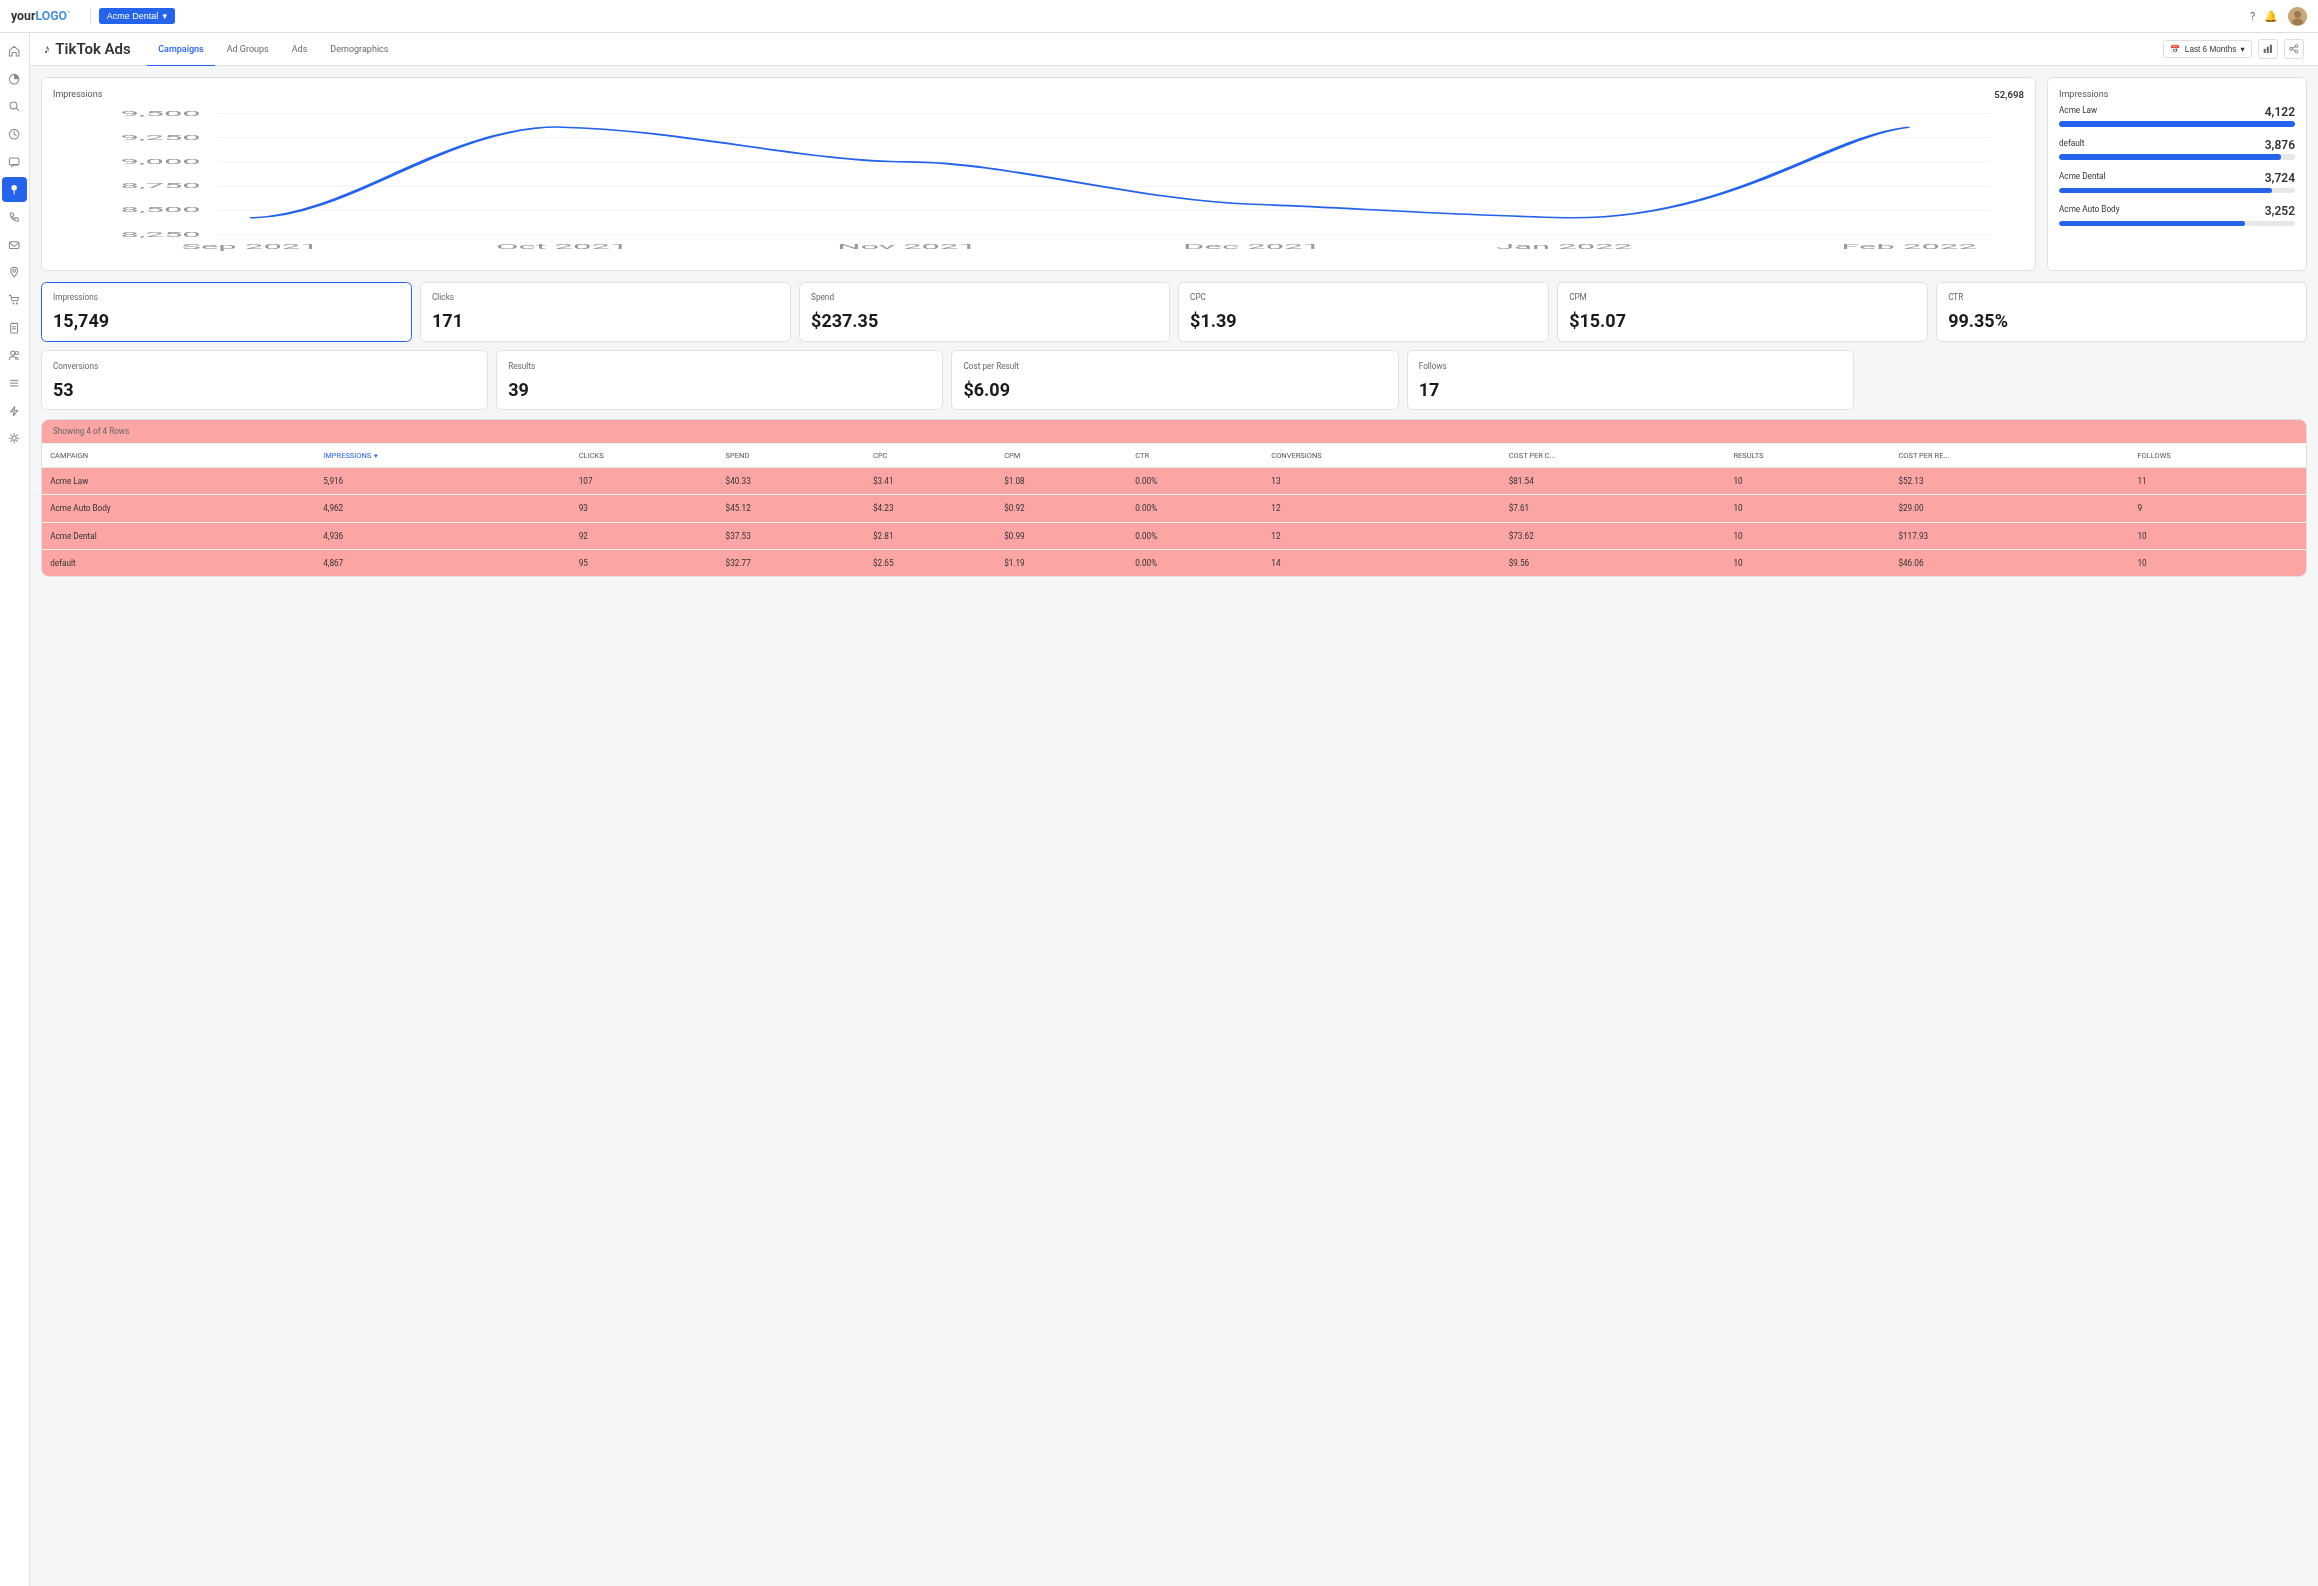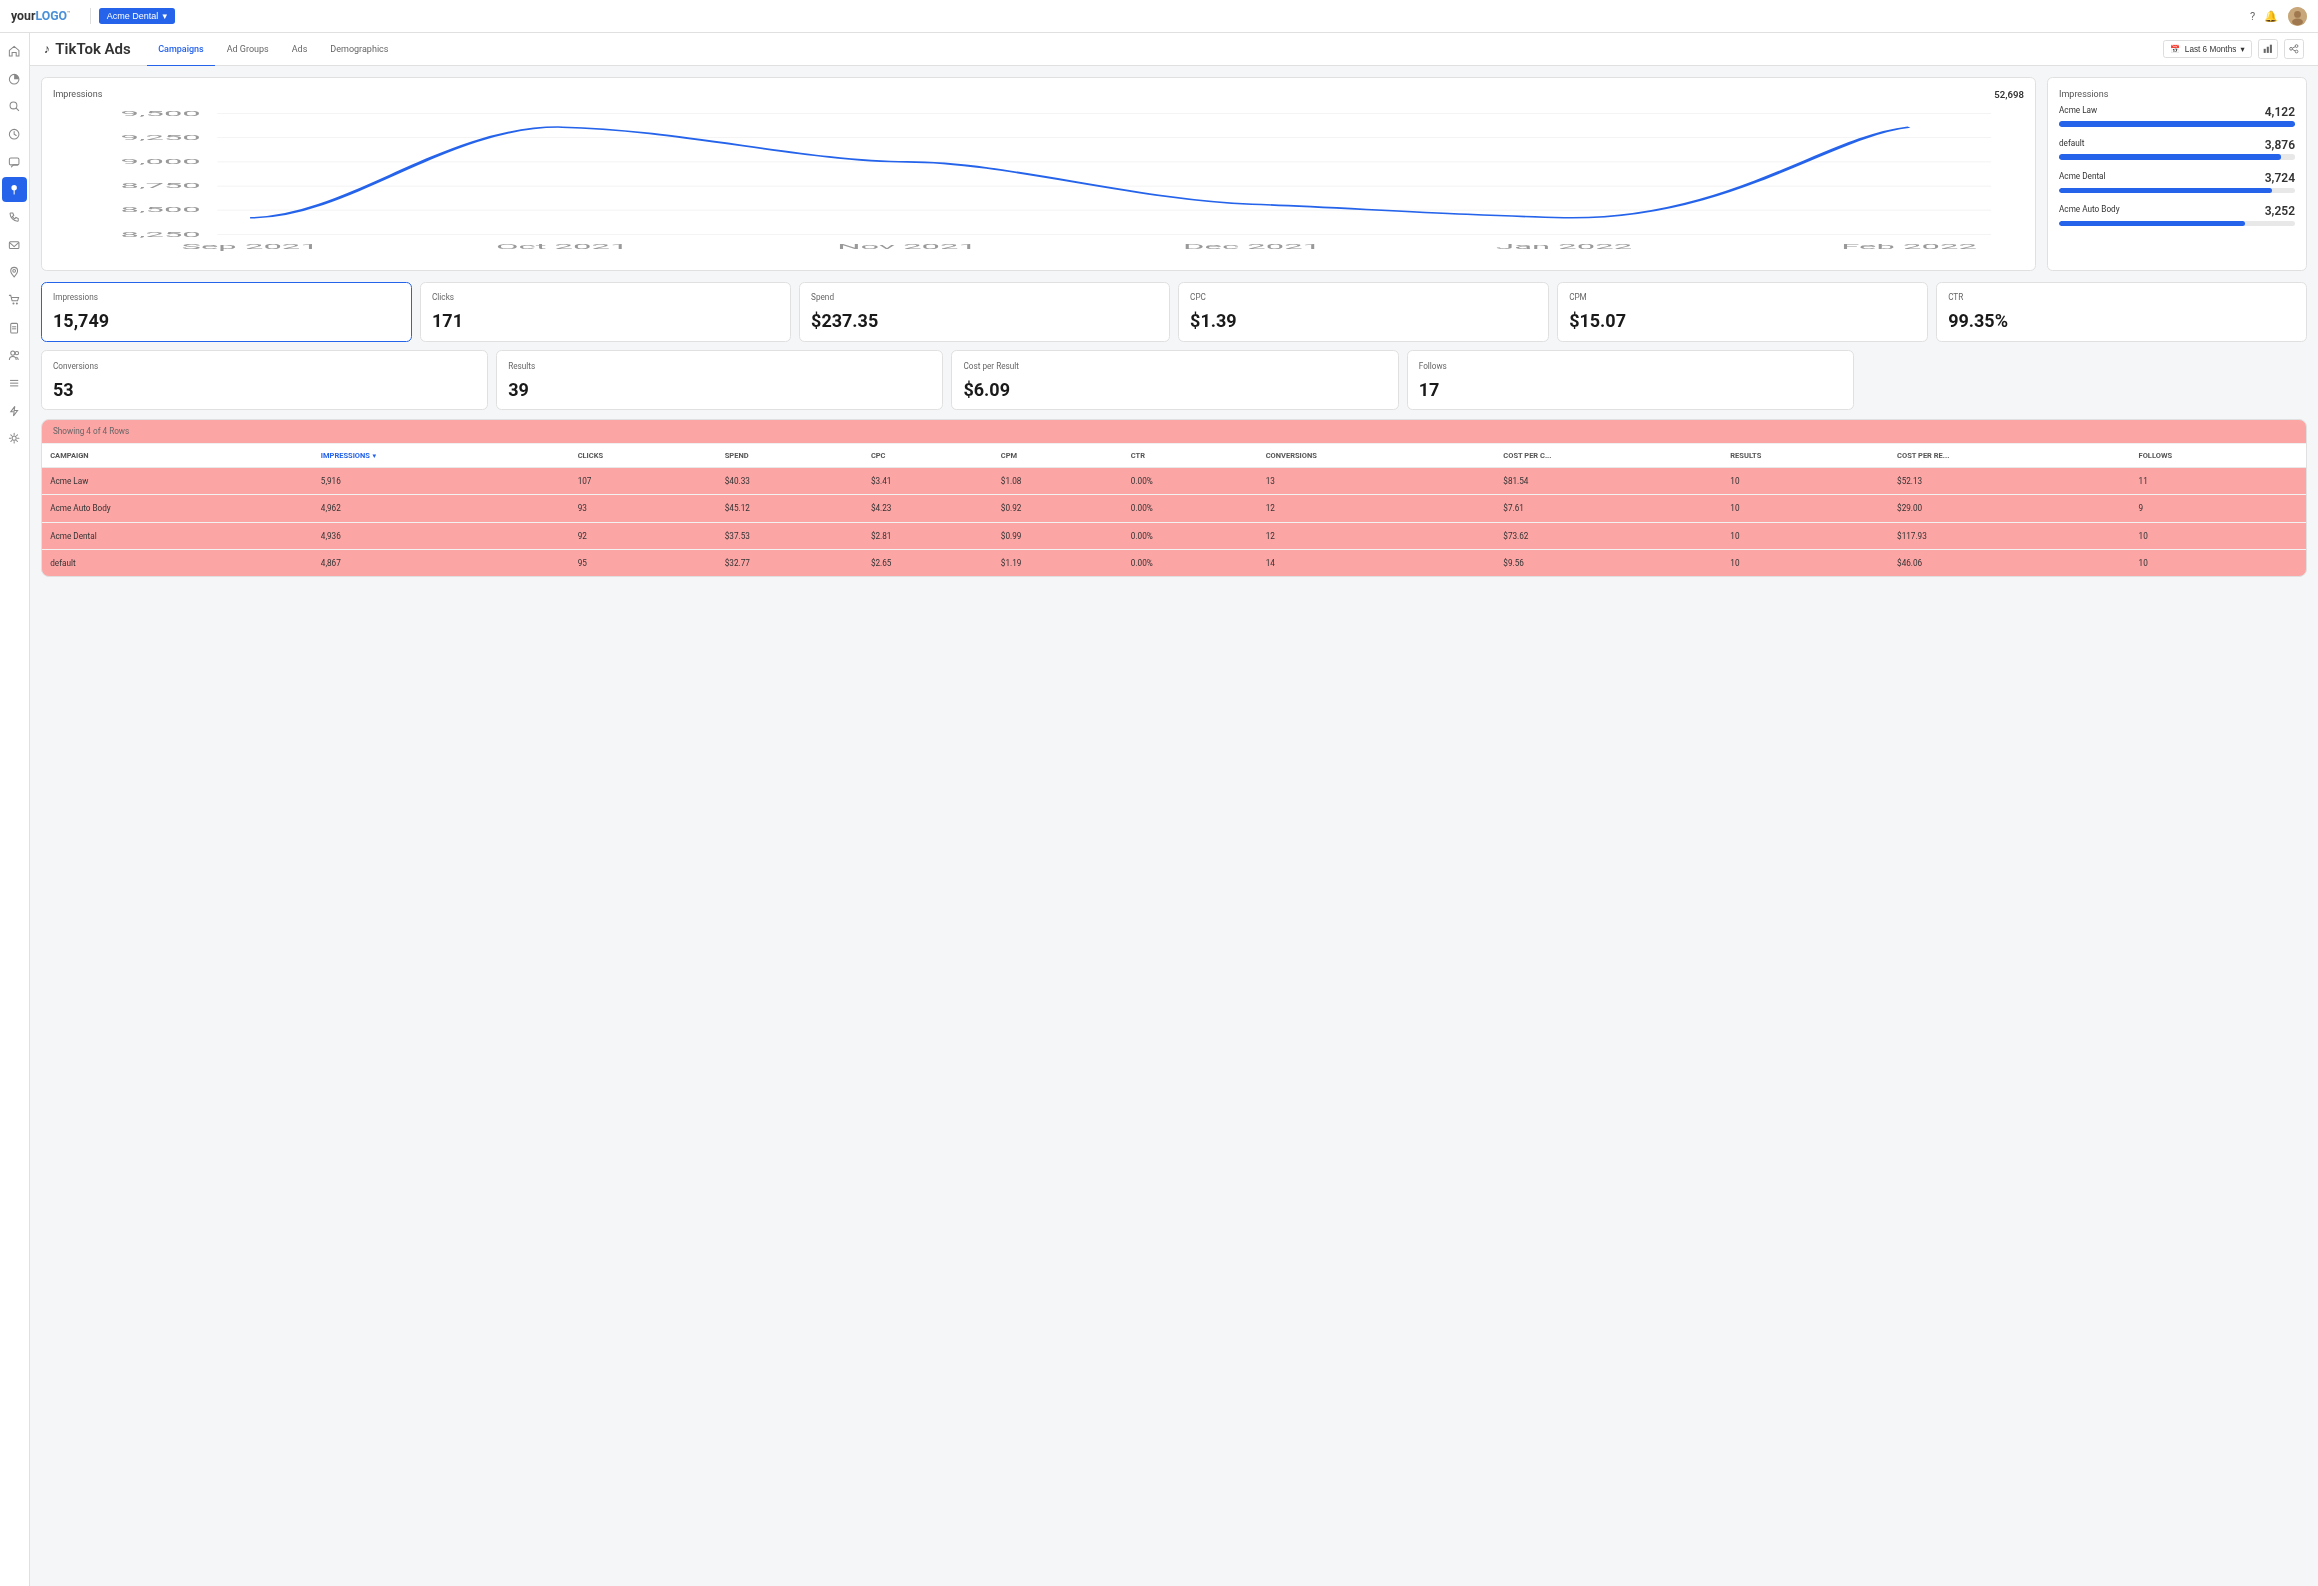--- a/index.html
+++ b/index.html
@@ -178,21 +178,21 @@
       border-radius: 8px;
       border: 0.7px solid #e0e0e0;
       overflow: hidden;
     }
     .table-info { padding: 6.8px 11px; font-size: 8.2px; color: #666; border-bottom: 0.7px solid #f0f0f0; }
     table { width: 100%; border-collapse: collapse; }
     thead th {
       padding: 6.8px 8.2px;
       text-align: left;
       font-size: 7.5px;
-      font-weight: 700;
+      font-weight: 400;
       color: #555;
       border-bottom: 0.7px solid #e8e8e8;
       background: #fff;
       white-space: nowrap;
     }
     thead th.sorted { color: #2563eb; }
     tbody td {
       padding: 8.2px 8.2px;
       font-size: 8.2px;
       color: #333;

